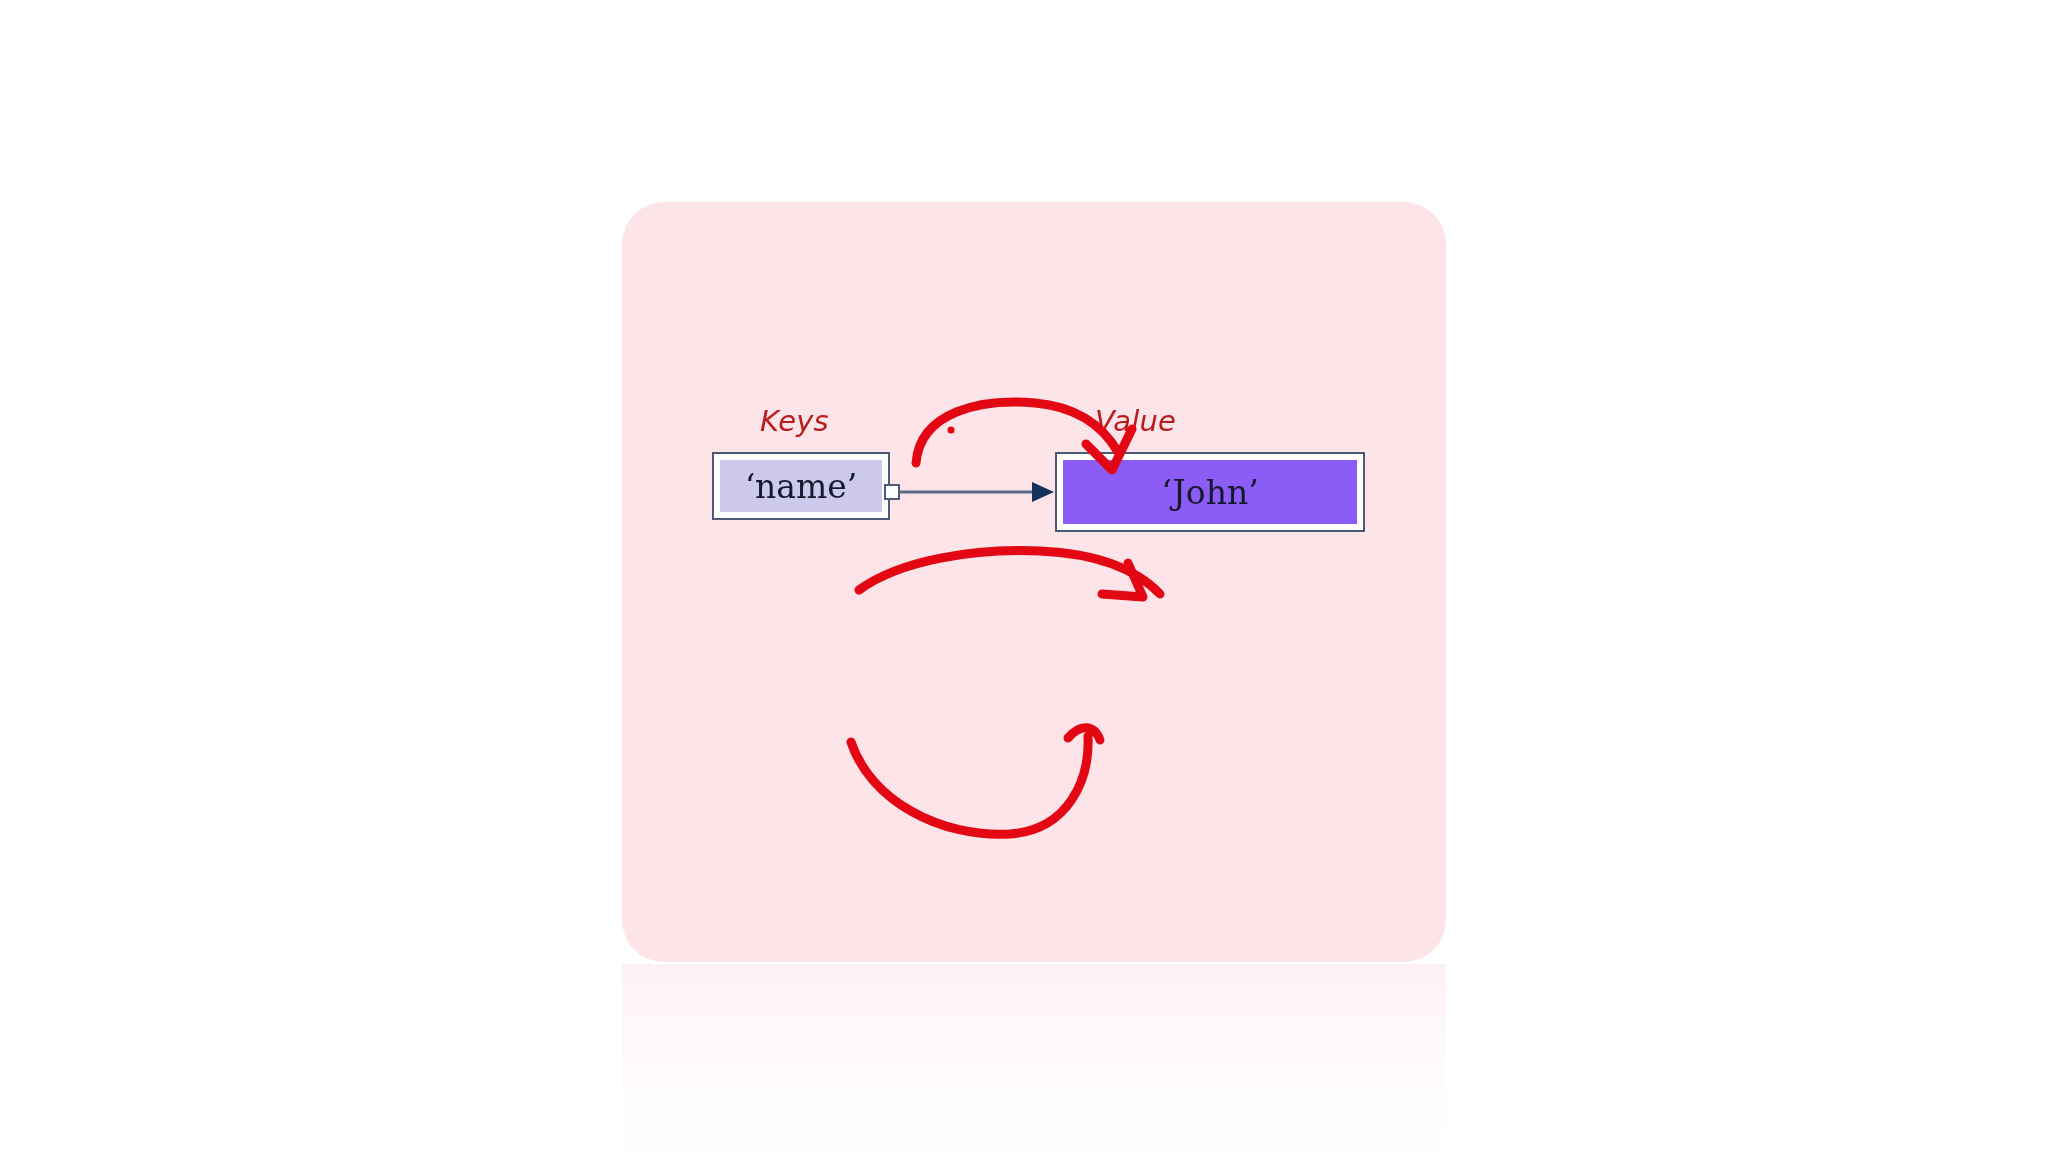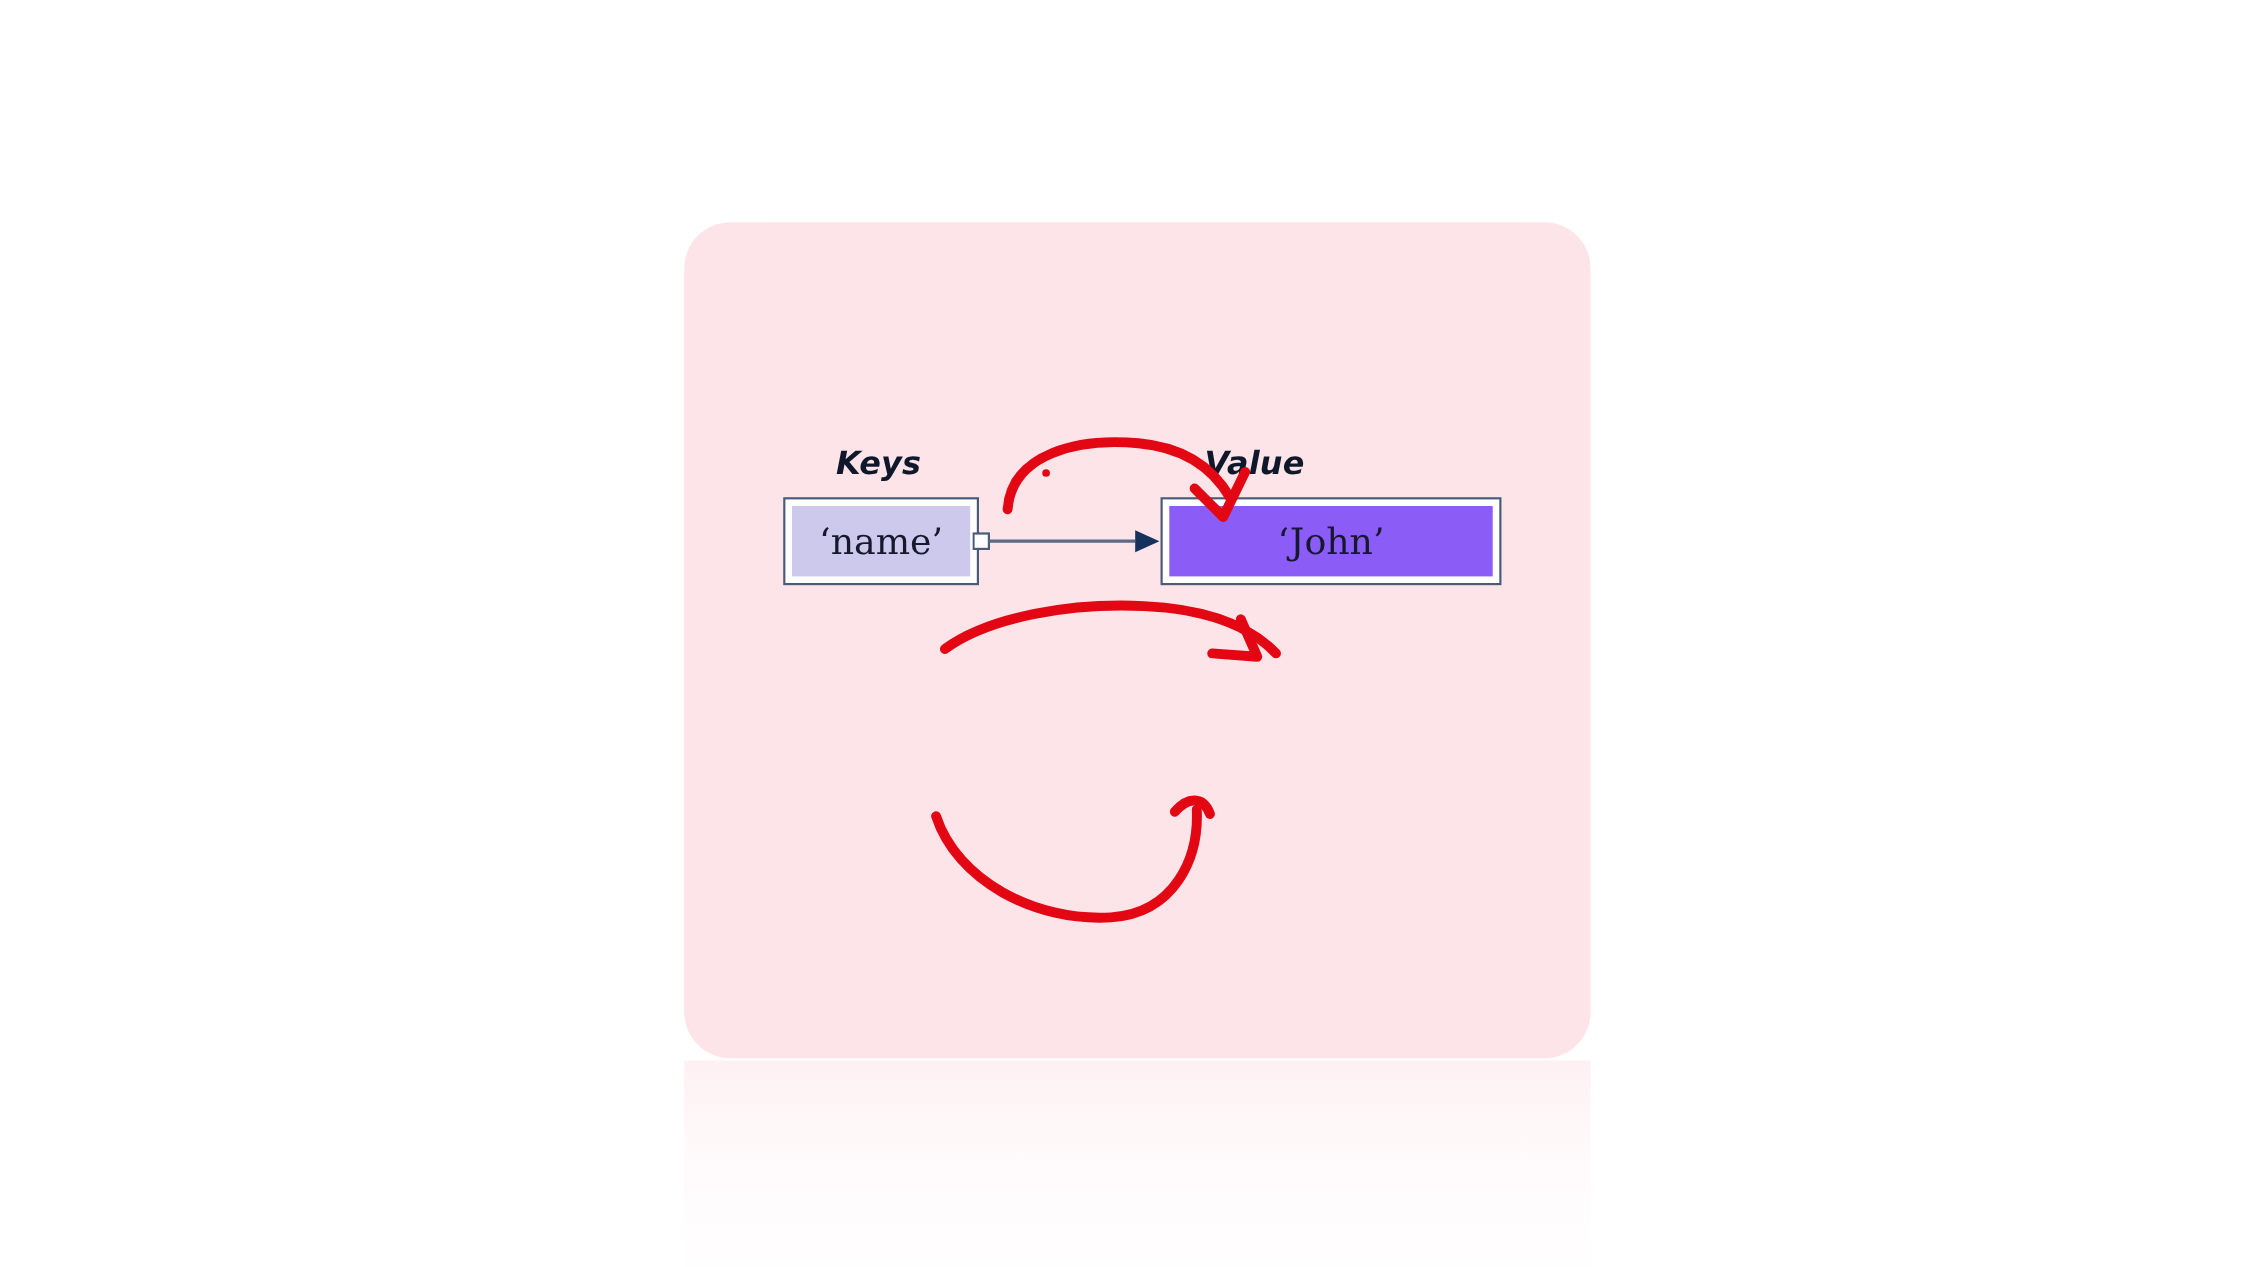--- a/index.html
+++ b/index.html
@@ -49,23 +49,23 @@
                 rgba(253,228,233,0.10) 60%,
                 rgba(253,228,233,0.00) 100%);
     pointer-events: none;
   }
 
   
   .col-heading {
     position: absolute;
     font-family: "DejaVu Sans", sans-serif;
     font-style: italic;
-    font-weight: bold;
+    font-weight: normal;
     font-size: 29px;
-    color: #0f172a;
+    color: #b91c1c;
     letter-spacing: 0.2px;
     white-space: nowrap;
   }
   #heading-keys  { left: 760px; top: 404px; }
   #heading-value { left: 1095px; top: 404px; }
 
   
   .row {
     position: absolute;
     height: 80px;
@@ -98,21 +98,21 @@
     font-size: 33px;
     color: #16182e;
     white-space: nowrap;
     line-height: 1;
   }
 
   
   .key-cell {
     left: 712px;
     width: 178px;
-    height: 80px;
+    height: 68px;
   }
   .key-cell .cell-fill { background: #ccc9ec; }
 
   
   .value-cell {
     left: 1055px;
     width: 310px;
     height: 80px;
   }
   .value-cell .cell-fill { background: #8b5cf6; }

